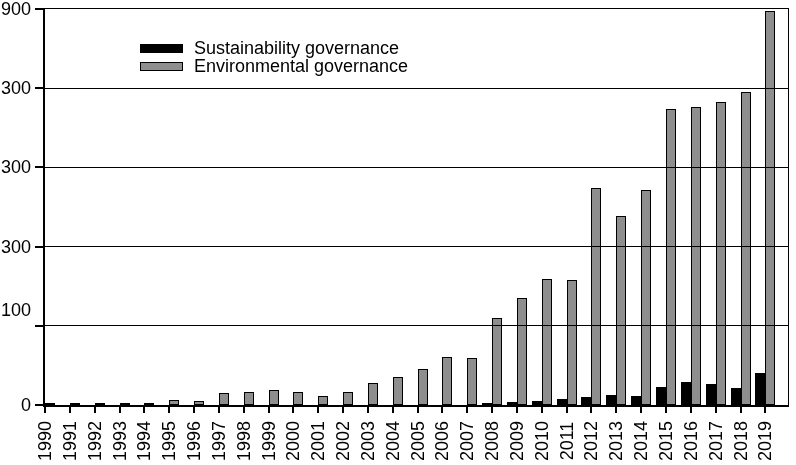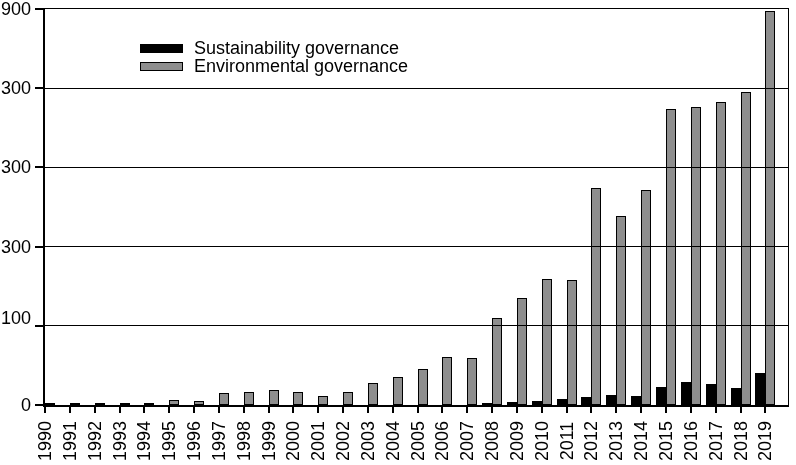--- a/index.html
+++ b/index.html
@@ -232,21 +232,21 @@
       <div class="x-label" style="left: 690.84px;">2016</div>
       <div class="x-tick" style="left: 715px;"></div>
       <div class="x-label" style="left: 715.68px;">2017</div>
       <div class="x-tick" style="left: 740px;"></div>
       <div class="x-label" style="left: 740.52px;">2018</div>
       <div class="x-tick" style="left: 764px;"></div>
       <div class="x-label" style="left: 765.36px;">2019</div>
       <div class="y-tick" style="top: 404px;"></div>
       <div class="y-label" style="top: 395px;">0</div>
       <div class="y-tick" style="top: 325px;"></div>
-      <div class="y-label" style="top: 308px;">100</div>
+      <div class="y-label" style="top: 300px;">100</div>
       <div class="y-tick" style="top: 246px;"></div>
       <div class="y-label" style="top: 237px;">300</div>
       <div class="y-tick" style="top: 166px;"></div>
       <div class="y-label" style="top: 157px;">300</div>
       <div class="y-tick" style="top: 87px;"></div>
       <div class="y-label" style="top: 78px;">300</div>
       <div class="y-tick" style="top: 8px;"></div>
       <div class="y-label" style="top: -1px;">900</div>
     </div>
 </div>

